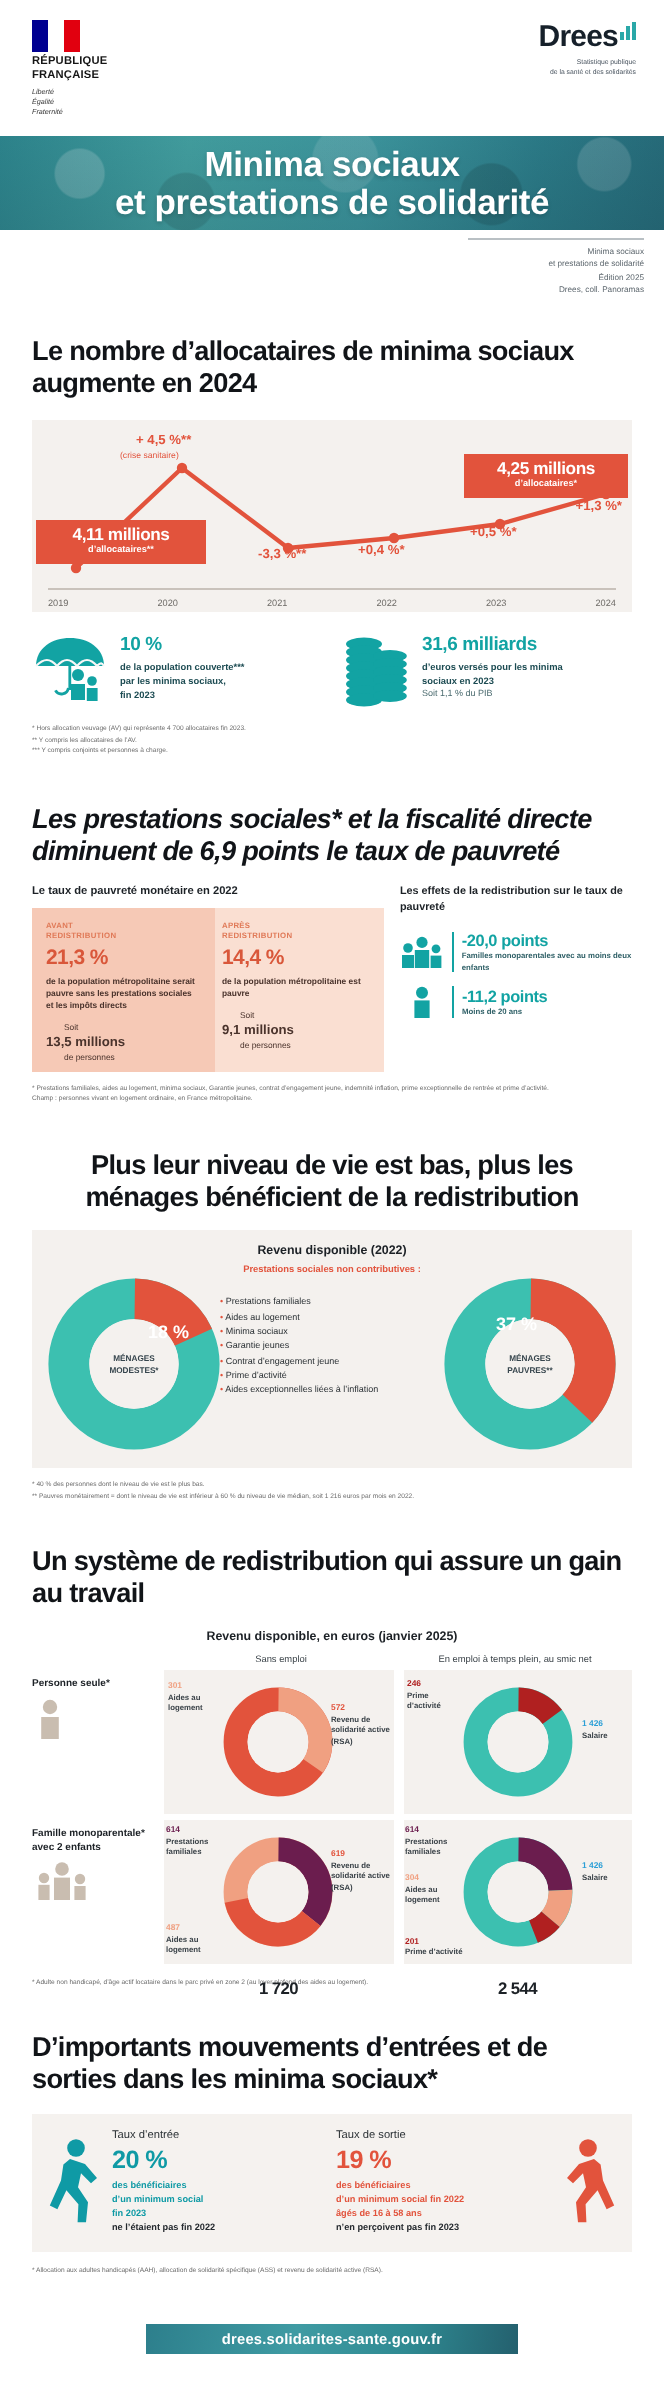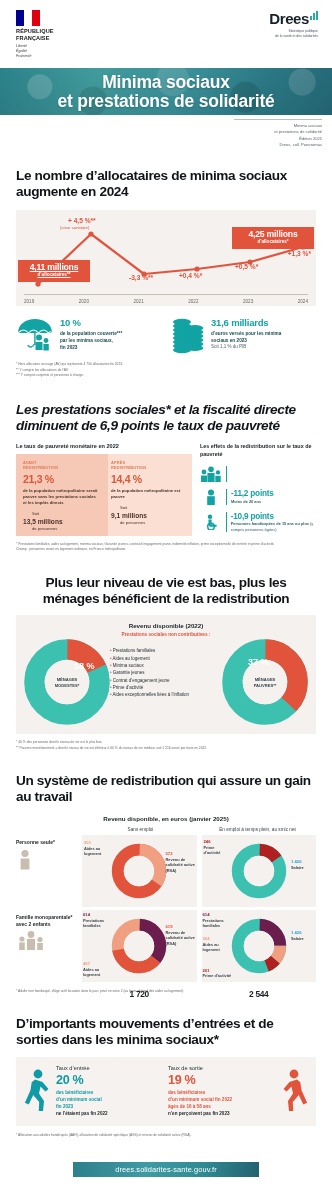--- a/index.html
+++ b/index.html
@@ -147,21 +147,21 @@
   .ee-col { flex: 1; }
   .ee-lab { font-size: 5.6px; color: #2b3135; }
   .ee-pct { font-size: 12.6px; font-weight: bold; letter-spacing: -.3px; margin-top: 2px; }
   .ee-d { font-size: 4.6px; font-weight: bold; line-height: 1.52; margin-top: 3px; }
   .teal { color: #0f9aa5; } .red { color: #e2533c; } .dark { color: #24292e; }
 
   
   .footer { margin: 24px auto 0 auto; width: 186px; height: 15px;
     background: linear-gradient(100deg, #2d7f8c 0%, #3f9ba3 40%, #2f8a92 70%, #24606e 100%);
     display: flex; align-items: center; justify-content: center; }
-  .footer span { color: #fff; font-size: 7.4px; font-weight: normal; letter-spacing: .1px; }
+  .footer span { color: #fff; font-size: 7.4px; font-weight: bold; letter-spacing: .1px; }
 </style>
 </head>
 <body>
 
 <div class="page">
 
   <div class="topbar">
     <div class="marianne">
       <div class="flag">
           <i class="b"></i>
@@ -208,21 +208,21 @@
       <circle cx="75" cy="24" r="2.6" fill="#e2533c"></circle>
       <circle cx="128" cy="64" r="2.6" fill="#e2533c"></circle>
       <circle cx="181" cy="59" r="2.6" fill="#e2533c"></circle>
       <circle cx="234" cy="52" r="2.6" fill="#e2533c"></circle>
       <circle cx="287" cy="37" r="2.6" fill="#e2533c"></circle>
     </svg>
 
     <div class="ann ann-pct" style="left:52px; top:7px;">+ 4,5 %**</div>
     <div class="ann ann-sub" style="left:44px; top:15px;">(crise sanitaire)</div>
 
-    <div class="callout" style="left:2px; top:50px; width:72px;text-decoration:underline;">
+    <div class="callout" style="left:2px; top:50px; width:85px;">
       <span class="big">4,11 millions</span>
       <span class="small">d’allocataires**</span>
     </div>
 
     <div class="callout" style="right:2px; top:17px; width:82px;text-align:center;">
       <span class="big">4,25 millions</span>
       <span class="small">d’allocataires*</span>
     </div>
 
     <div class="ann ann-pct" style="left:113px; top:64px;">-3,3 %**</div>
@@ -341,53 +341,40 @@
           <g fill="#12a3a3">
             <circle cx="4" cy="6" r="2.4"></circle>
               <path d="M1 9.5h6V16H1z"></path>
             <circle cx="11" cy="3.2" r="2.8"></circle>
               <path d="M7.4 7h7.2v9H7.4z"></path>
             <circle cx="18" cy="6.4" r="2.2"></circle>
               <path d="M15.3 9.8h5.4V16h-5.4z"></path>
           </g>
         </svg>
         <div class="eff-bar"></div>
+        <div class="eff-txt">
+          <div class="v">-20,0 points</div>
+          <div class="d">Familles monoparentales avec au moins deux enfants</div>
+        </div>
       </div>
 
       <div class="eff">
         <svg class="eff-ico" width="22" height="16" viewBox="0 0 22 16">
           <g fill="#12a3a3">
             <circle cx="11" cy="3.4" r="3"></circle>
               <path d="M7.2 7.2h7.6V16H7.2z"></path>
           </g>
         </svg>
         <div class="eff-bar"></div>
         <div class="eff-txt">
           <div class="v">-11,2 points</div>
           <div class="d">Moins de 20 ans</div>
         </div>
       </div>
 
-      <div class="eff">
-        <svg class="eff-ico" width="22" height="16" viewBox="0 0 22 16">
-          <g fill="#12a3a3">
-            <circle cx="10" cy="2.8" r="2.2"></circle>
-            <path d="M8.4 5.4h3.2v5.4h5v2h-6a2 2 0 0 1-2-2z"></path>
-            <circle cx="11" cy="12.6" r="3.3" fill="none" stroke="#12a3a3" stroke-width="1.5"></circle>
-          </g>
-        </svg>
-        <div class="eff-bar"></div>
-        <div class="eff-txt">
-          <div class="v">-10,9 points</div>
-          <div class="d">
-            <span>Personnes handicapées de 15 ans ou plus</span>
-            <i>(y compris personnes âgées)</i>
-          </div>
-        </div>
-      </div>
     </div>
   </div>
 
   <div class="fnote" style="margin-top:6px;">
     <div>* Prestations familiales, aides au logement, minima sociaux, Garantie jeunes, contrat d’engagement jeune, indemnité inflation, prime exceptionnelle de rentrée et prime d’activité.</div>
     <div>Champ : personnes vivant en logement ordinaire, en France métropolitaine.</div>
   </div>
 
   <h2 class="sec sec-3">Plus leur niveau de vie est bas, plus les ménages bénéficient de la redistribution</h2>
 

